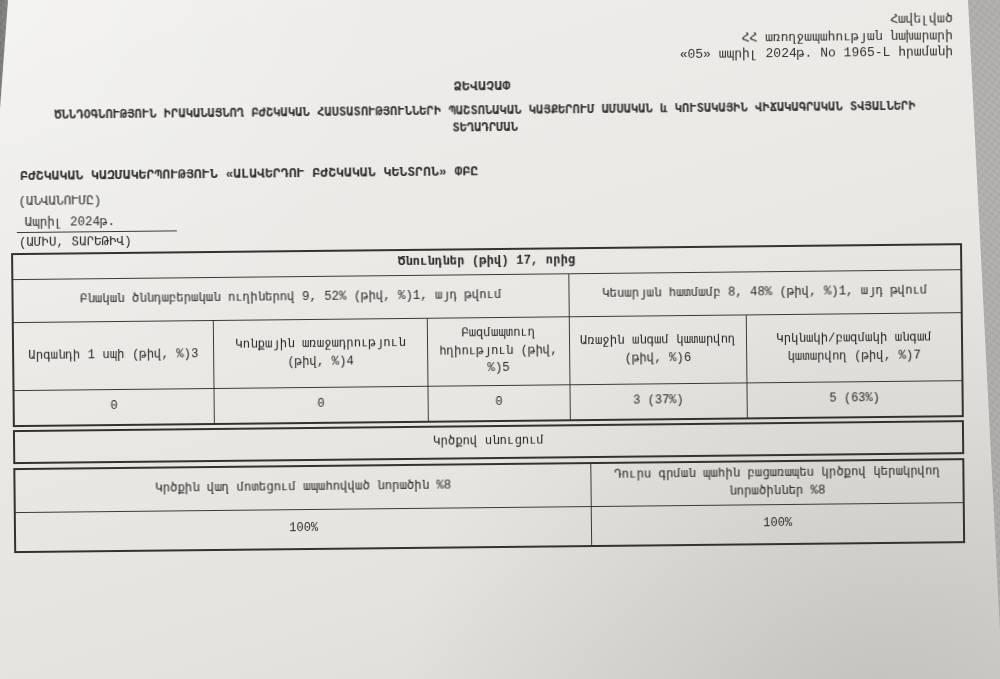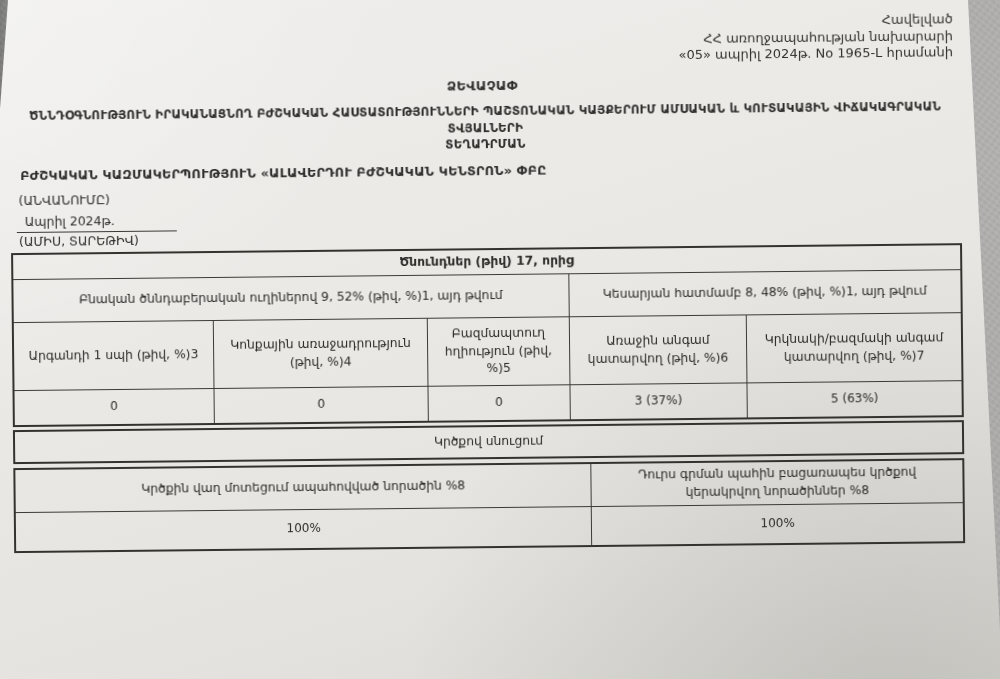--- a/index.html
+++ b/index.html
@@ -1,21 +1,21 @@
 <!DOCTYPE html>
 <html><head>
 <meta charset="utf-8">
 <style>
   html,body{margin:0;padding:0;}
   body{
     width:1000px;height:679px;overflow:hidden;
     font-family:"DejaVu Sans","Liberation Sans",sans-serif;
     background:#a5a4a2;
   }
-  .scene{position:relative;width:1000px;height:679px;overflow:hidden;}
+  .scene{position:relative;width:1000px;height:679px;overflow:hidden;font-family:Liberation Mono, monospace;}
   .desk{
     position:absolute;inset:0;
     background:
       radial-gradient(circle at 99% 20%, rgba(255,255,255,0.08), rgba(0,0,0,0) 30%),
       linear-gradient(90deg,#7c7c7a 0%,#989795 2%,#a7a6a4 60%,#adacaa 100%);
   }
   .desk-texture{
     position:absolute;inset:0;opacity:.5;
     background:
       repeating-linear-gradient(37deg, rgba(255,255,255,0.05) 0 2px, rgba(0,0,0,0.04) 2px 5px),

